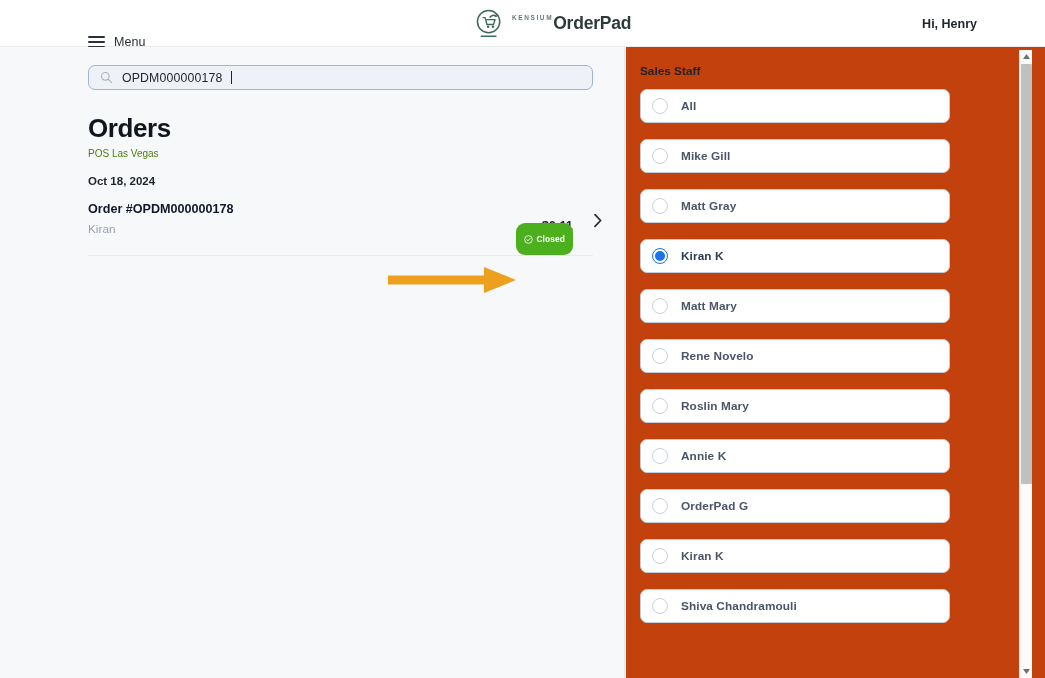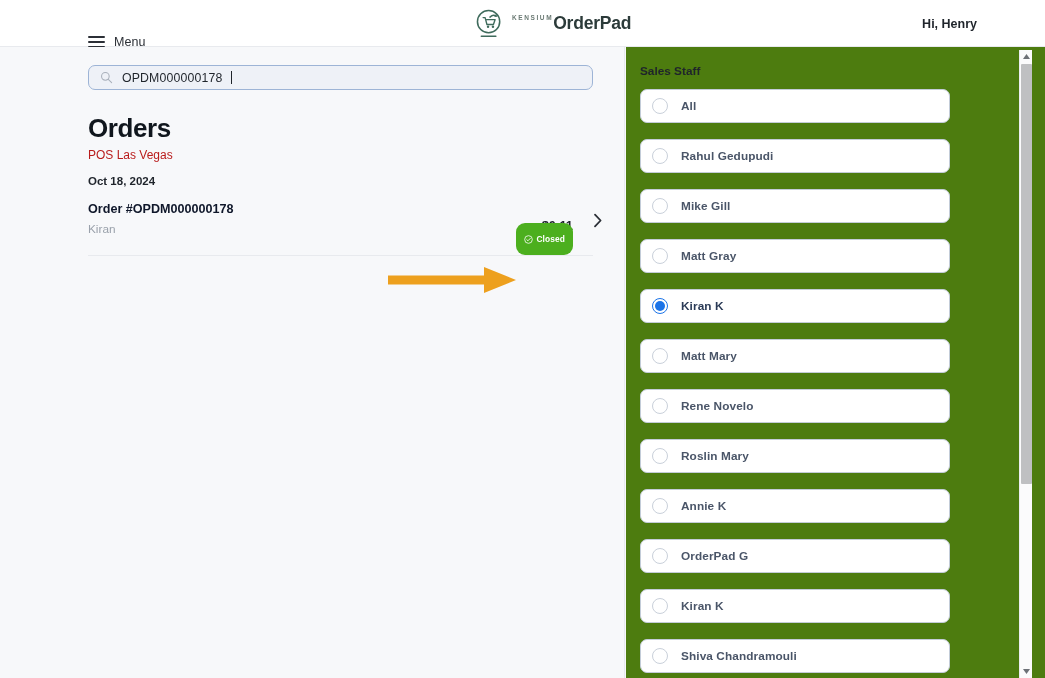--- a/index.html
+++ b/index.html
@@ -142,22 +142,22 @@
     top: 66px;
     font-size: 26px;
     font-weight: 700;
     color: #10161d;
     letter-spacing: -.4px;
   }
   .page-subtitle {
     position: absolute;
     left: 88px;
     top: 101px;
-    font-size: 12px;
-    color: #b91c1c;
+    font-size: 10px;
+    color: #4d7c0f;
   }
   .date-label {
     position: absolute;
     left: 88px;
     top: 128px;
     font-size: 11.5px;
     font-weight: 700;
     color: #1f242b;
   }
 
@@ -226,21 +226,21 @@
     pointer-events: none;
   }
 
   
   .sidebar {
     position: absolute;
     top: 47px;
     left: 626px;
     width: 419px;
     height: 631px;
-    background: #4d7c0f;
+    background: #c2410c;
   }
   .sidebar-title {
     position: absolute;
     left: 14px;
     top: 17px;
     font-size: 11.8px;
     font-weight: 700;
     color: #1f242b;
   }
   .staff-list {
@@ -399,24 +399,20 @@
   <div class="sidebar">
     <div class="sidebar-title">Sales Staff</div>
 
     <div class="staff-list" id="staff-list">
         <div class="staff-item">
           <span class="radio"></span>
           <span class="staff-label">All</span>
         </div>
         <div class="staff-item">
           <span class="radio"></span>
-          <span class="staff-label">Rahul Gedupudi</span>
-        </div>
-        <div class="staff-item">
-          <span class="radio"></span>
           <span class="staff-label">Mike Gill</span>
         </div>
         <div class="staff-item">
           <span class="radio"></span>
           <span class="staff-label">Matt Gray</span>
         </div>
         <div class="staff-item selected">
           <span class="radio"></span>
           <span class="staff-label">Kiran K</span>
         </div>

